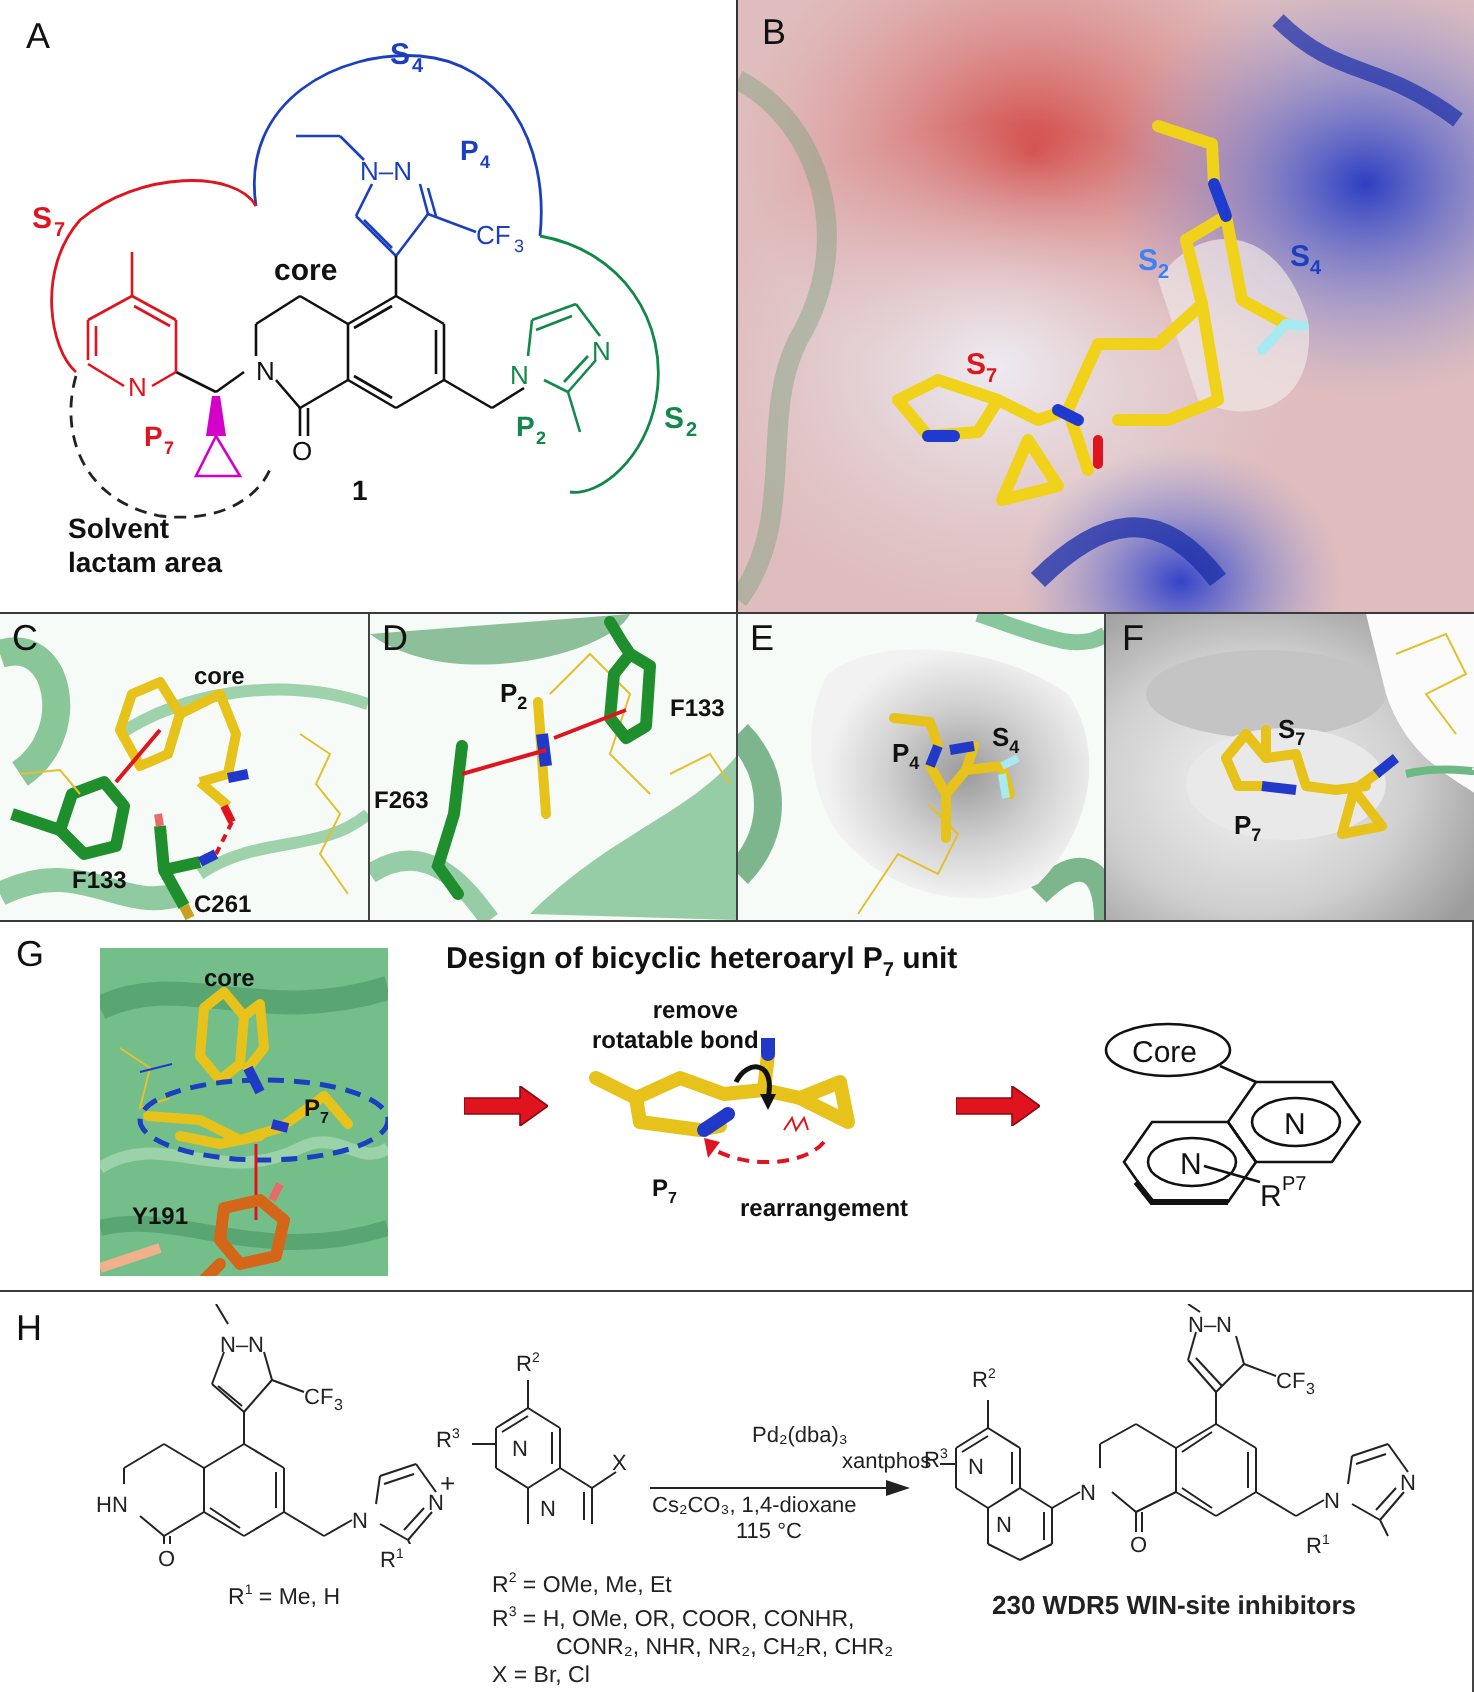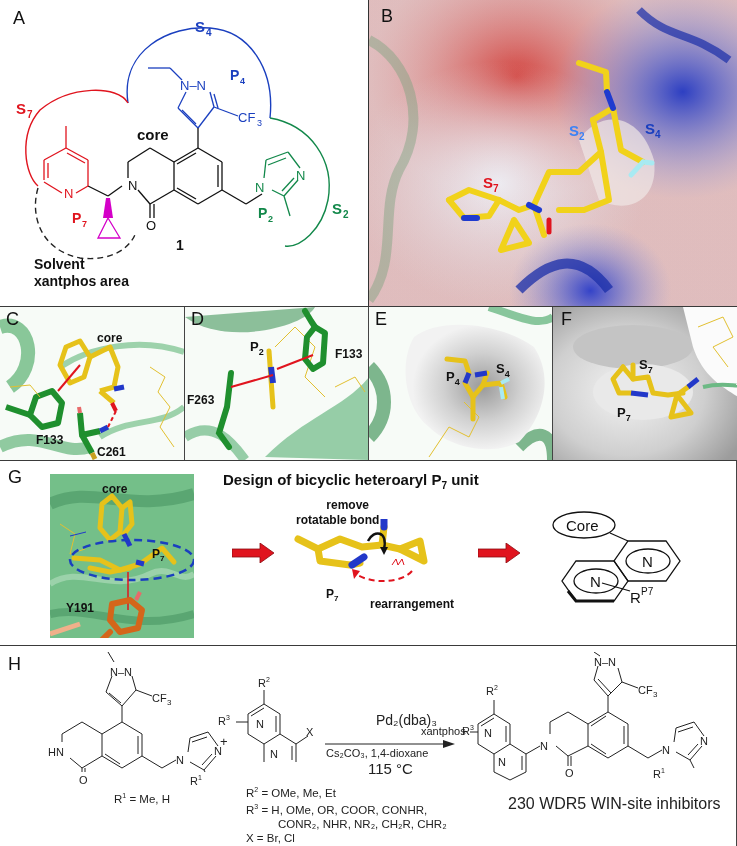--- a/index.html
+++ b/index.html
@@ -107,21 +107,21 @@
     </g>
     <text x="255" y="192" font-size="13" fill="#12884a">N</text>
     <text x="296" y="180" font-size="13" fill="#12884a">N</text>
     <text x="258" y="218" font-size="14" fill="#12884a" font-weight="bold">P</text>
     <text x="268" y="222" font-size="9" fill="#12884a" font-weight="bold">2</text>
     <text x="332" y="214" font-size="15" fill="#12884a" font-weight="bold">S</text>
     <text x="343" y="218" font-size="10" fill="#12884a" font-weight="bold">2</text>
   </svg>
   <div class="lbl" style="left:34px;top:256px;font-size:14px;line-height:17px;text-align:left;">
     <div>Solvent</div>
-    <div>xantphos area</div>
+    <div>lactam area</div>
   </div>
 </div>
 
 <div class="panel" style="left:368px;top:0;width:369px;height:306px;border-left:1.5px solid #333;">
   <svg width="369" height="306" viewBox="0 0 369 306" style="position:absolute;left:0;top:0;">
     <defs>
       <radialGradient id="bRed" cx="40%" cy="25%" r="40%">
         <stop offset="0%" stop-color="#d93a2e"></stop>
         <stop offset="100%" stop-color="#e8a6a0" stop-opacity="0.2"></stop>
       </radialGradient>
@@ -490,28 +490,28 @@
     <text x="34" y="82" font-size="11" fill="#222">N</text>
   </svg>
   <div class="lbl" style="left:258px;top:30px;font-weight:normal;font-size:11px;color:#222;">
     <span>R</span><sup style="font-size:7px;">2</sup>
   </div>
   <div class="lbl" style="left:218px;top:68px;font-weight:normal;font-size:11px;color:#222;">
     <span>R</span><sup style="font-size:7px;">3</sup>
   </div>
   <div class="lbl" style="left:306px;top:80px;font-weight:normal;font-size:11px;color:#222;">X</div>
 
-  <div class="lbl" style="left:376px;top:66px;font-weight:normal;font-size:14px;color:#222;">Pd₂(dba)₃</div>
+  <div class="lbl" style="left:376px;top:66px;font-weight:normal;font-size:11px;color:#222;">Pd₂(dba)₃</div>
   <div class="lbl" style="left:378px;top:79px;font-weight:normal;font-size:11px;color:#222;margin-left:43px;">xantphos</div>
   <svg width="130" height="8" viewBox="0 0 130 8" style="position:absolute;left:325px;top:94px;">
     <line x1="0" y1="4" x2="122" y2="4" stroke="#222" stroke-width="1"></line>
     <polygon points="118,0 130,4 118,8" fill="#222"></polygon>
   </svg>
   <div class="lbl" style="left:326px;top:101px;font-weight:normal;font-size:11px;color:#222;">Cs₂CO₃, 1,4-dioxane</div>
-  <div class="lbl" style="left:368px;top:114px;font-weight:normal;font-size:15px;color:#222;">115 °C</div>
+  <div class="lbl" style="left:368px;top:114px;font-weight:normal;font-size:11px;color:#222;">115 °C</div>
 
   <div style="position:absolute;left:246px;top:137px;font-size:11.5px;line-height:14px;color:#222;white-space:nowrap;">
     <div><span>R</span><sup style="font-size:7px;">2</sup><span> = OMe, Me, Et</span></div>
     <div><span>R</span><sup style="font-size:7px;">3</sup><span> = H, OMe, OR, COOR, CONHR,</span></div>
     <div style="padding-left:32px;text-align:center;"><span>CONR₂, NHR, NR₂, CH₂R, CHR₂</span></div>
     <div><span>X</span><span>  = Br, Cl</span></div>
   </div>
 
   <svg width="260" height="130" viewBox="0 0 260 130" style="position:absolute;left:470px;top:6px;">
     <g stroke="#222" stroke-width="1" fill="none">
@@ -583,14 +583,14 @@
   <div class="lbl" style="left:486px;top:38px;font-weight:normal;font-size:11px;color:#222;">
     <span>R</span><sup style="font-size:7px;">2</sup>
   </div>
   <div class="lbl" style="left:462px;top:78px;font-weight:normal;font-size:11px;color:#222;">
     <span>R</span><sup style="font-size:7px;">3</sup>
   </div>
   <div class="lbl" style="left:565px;top:121px;font-weight:normal;font-size:11px;color:#222;">O</div>
   <div class="lbl" style="left:653px;top:121px;font-weight:normal;font-size:11px;color:#222;">
     <span>R</span><sup style="font-size:7px;">1</sup>
   </div>
-  <div class="lbl" style="left:508px;top:149px;font-weight:normal;font-size:16px;color:#222;">230 WDR5 WIN-site inhibitors</div>
+  <div class="lbl" style="left:496px;top:149px;font-weight:bold;font-size:13px;color:#222;">230 WDR5 WIN-site inhibitors</div>
 </div>
 
 </body></html>

